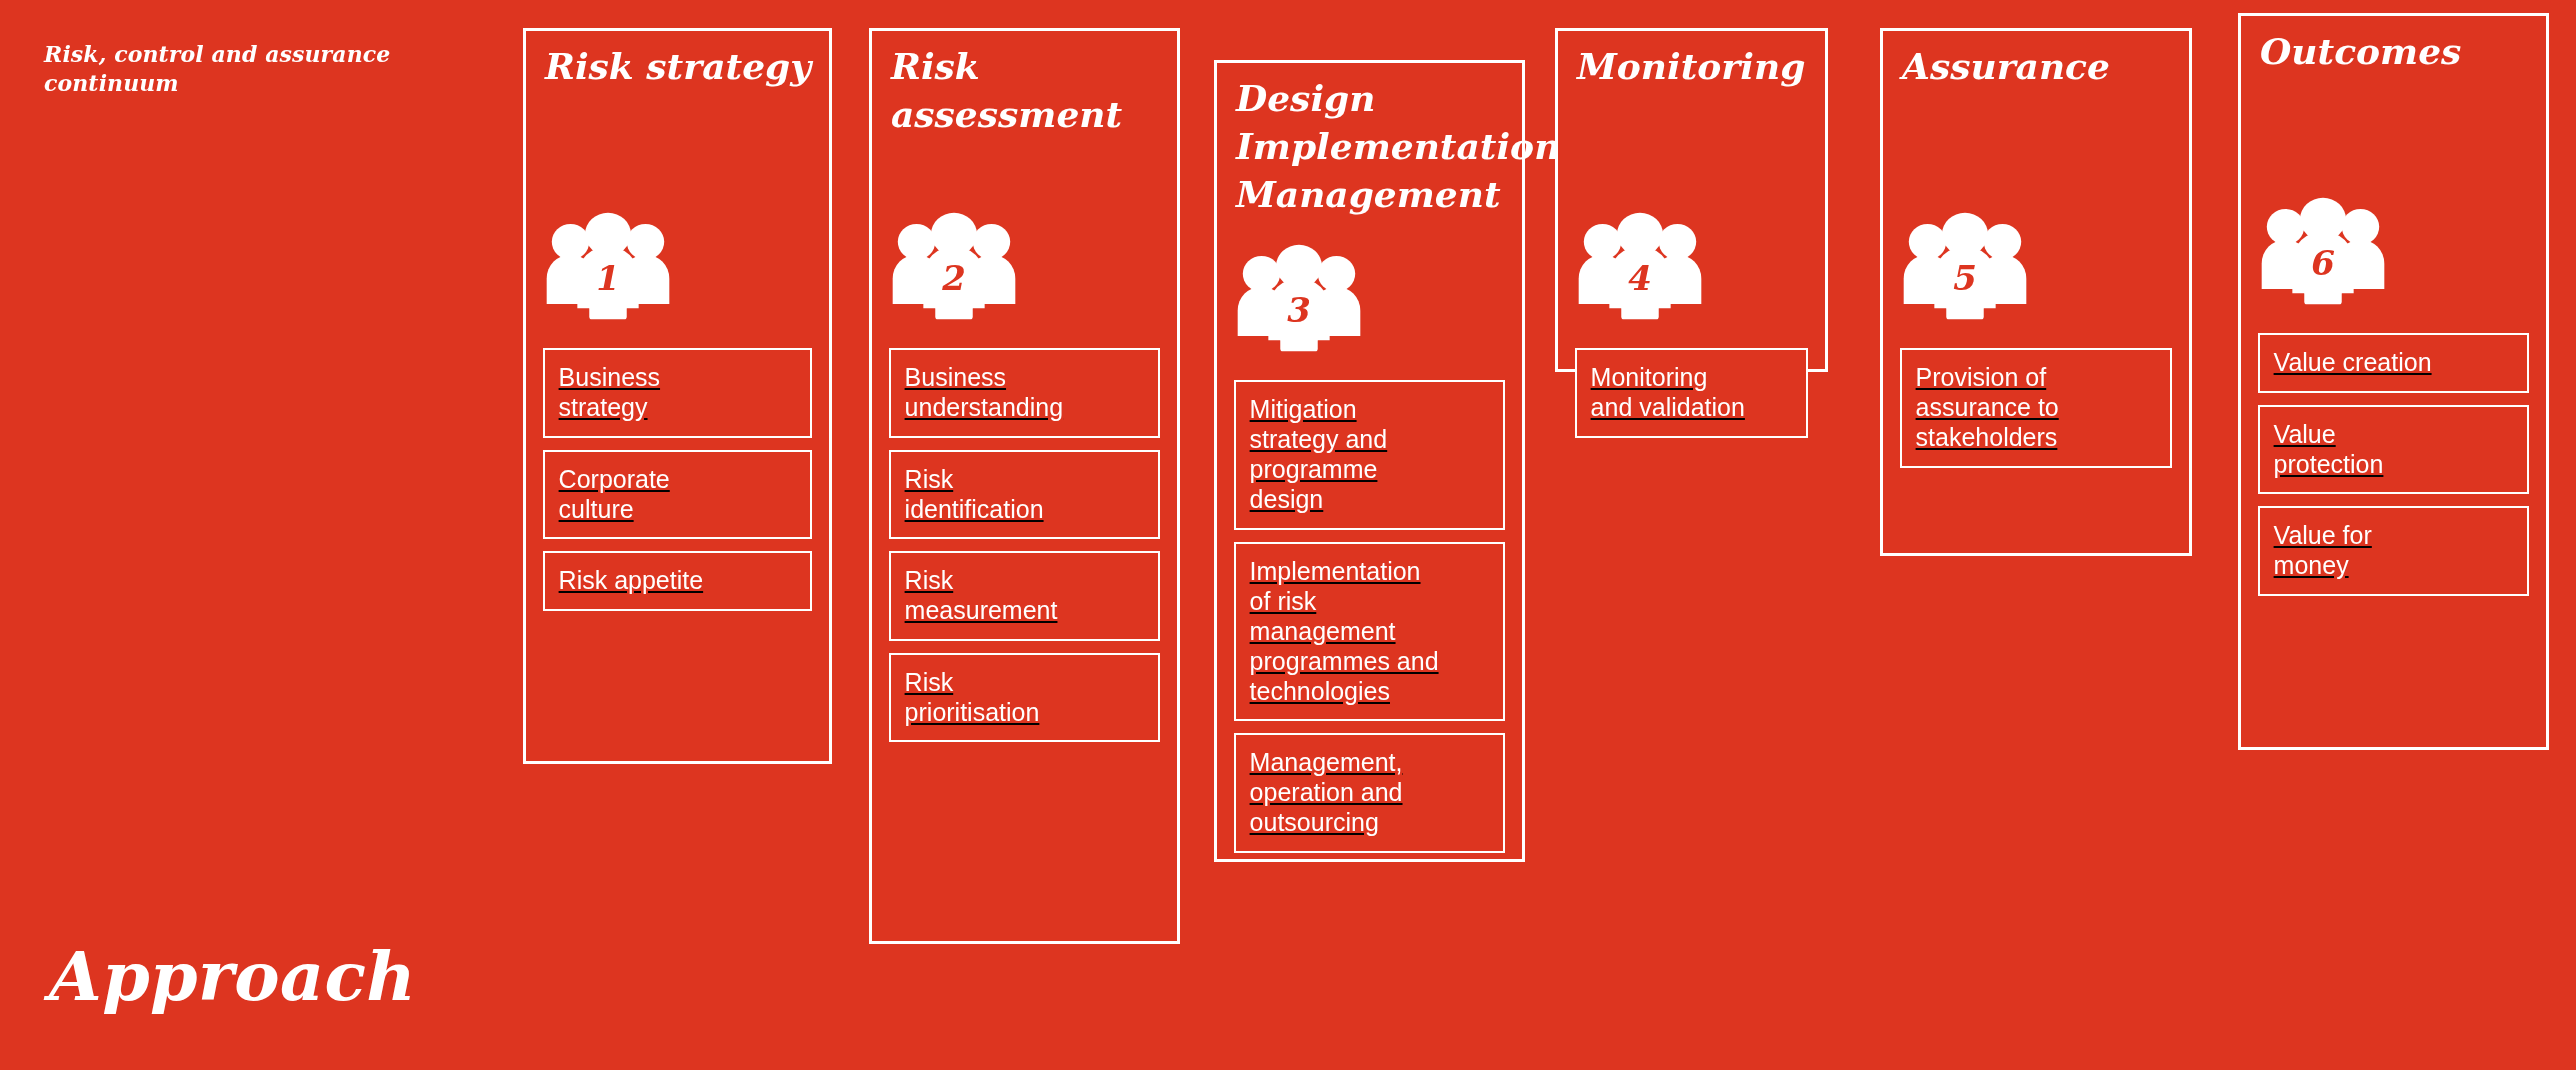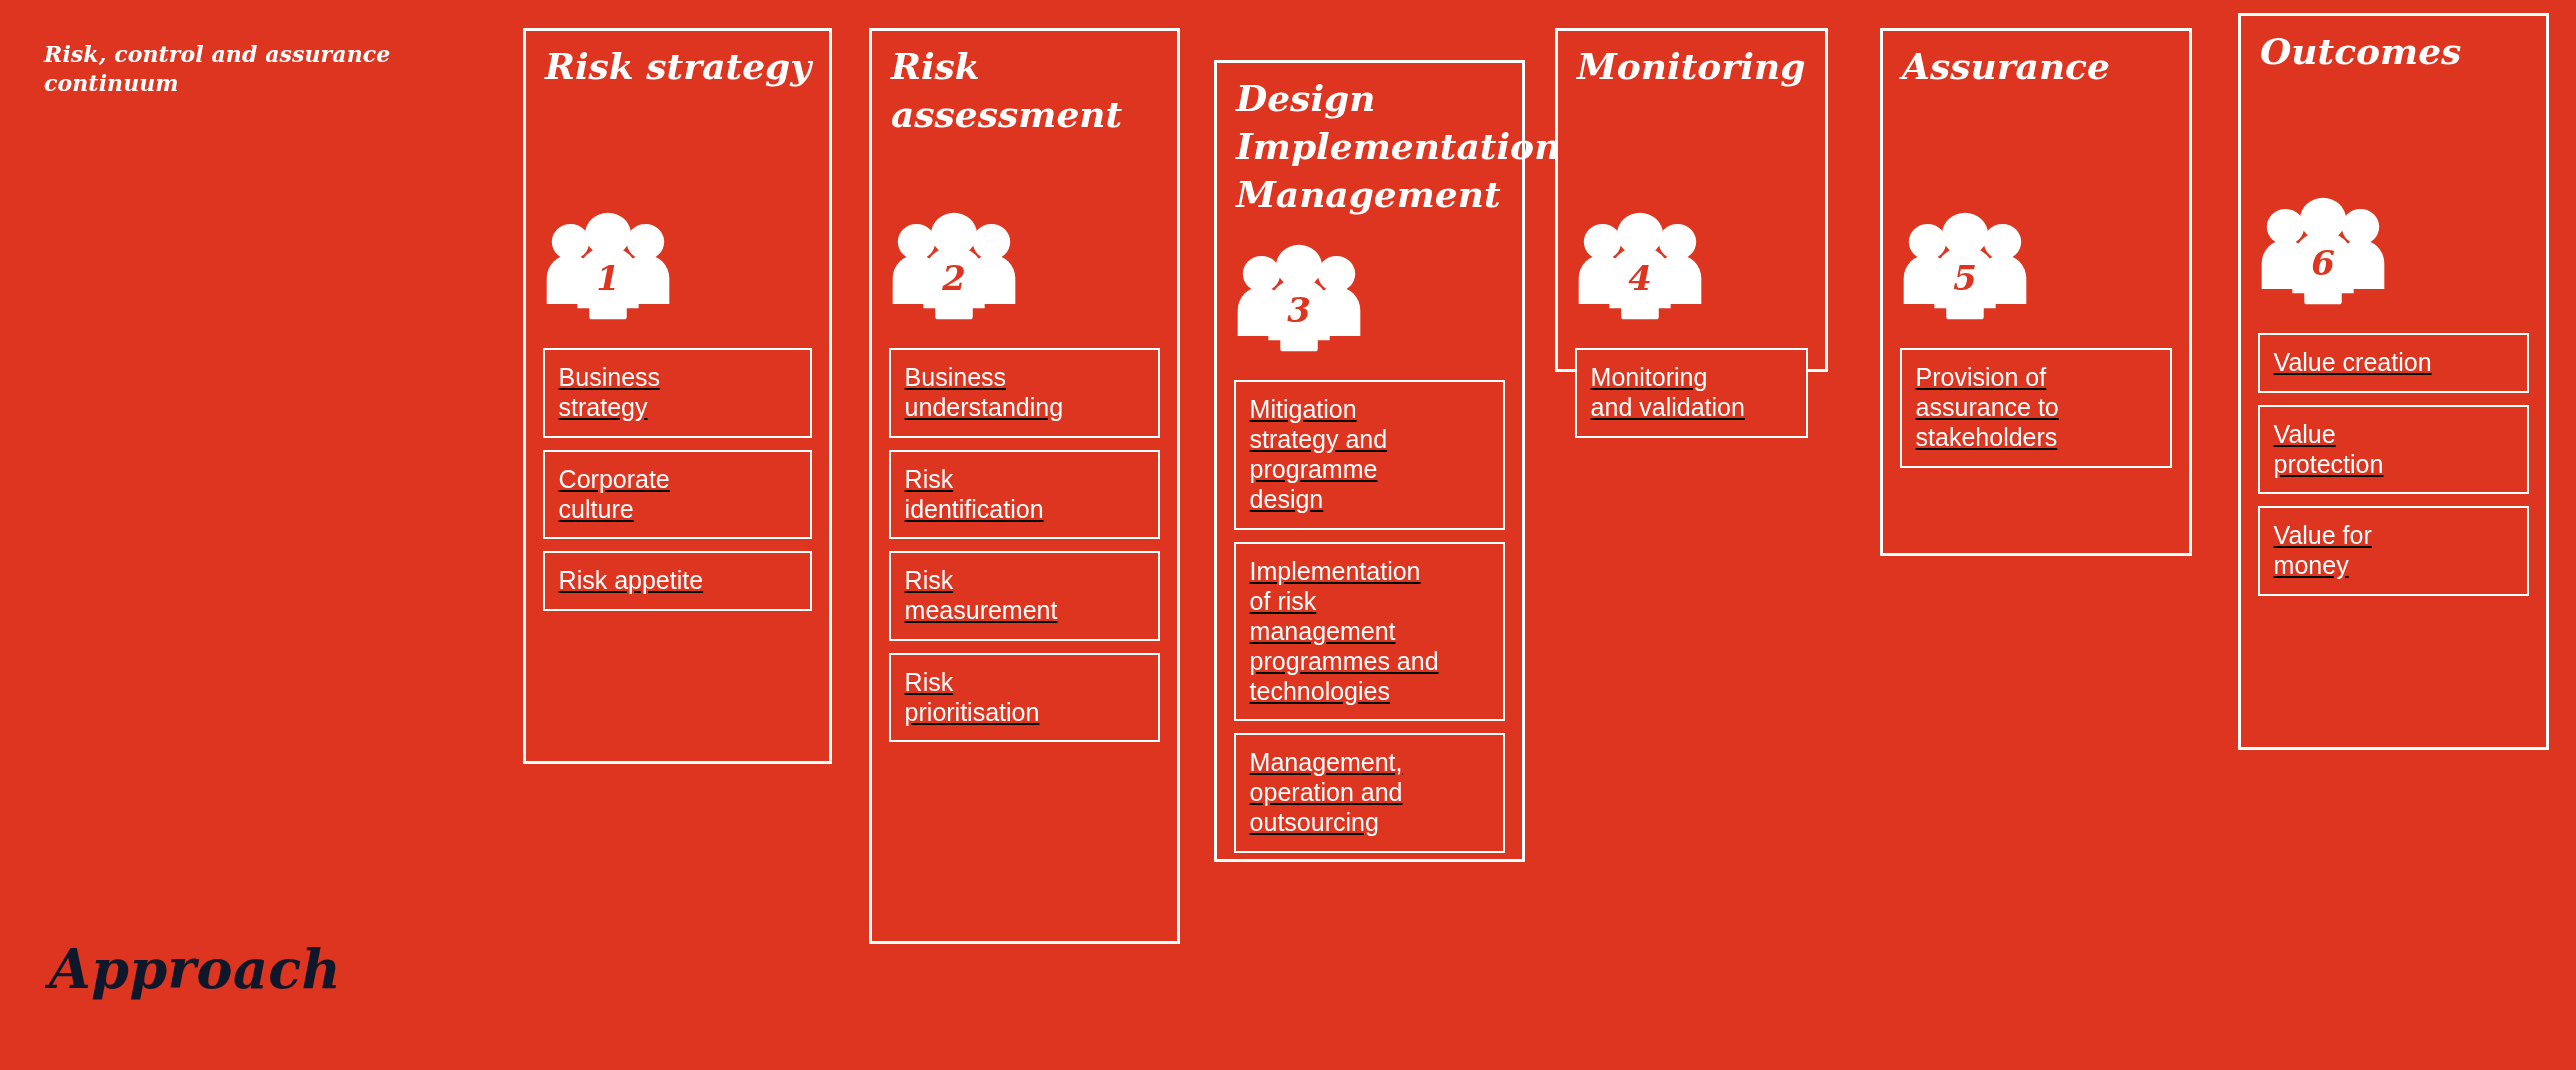--- a/index.html
+++ b/index.html
@@ -39,23 +39,23 @@
     letter-spacing: 0.1px;
   }
 
   .approach-title {
     position: absolute;
     left: 49px;
     top: 942px;
     font-family: "DejaVu Serif", "Liberation Serif", serif;
     font-style: italic;
     font-weight: bold;
-    font-size: 54px;
+    font-size: 68px;
     line-height: 1;
-    color: #0f172a;
+    color: #ffffff;
     letter-spacing: 0.4px;
   }
 
   
   .column {
     position: absolute;
     border: 3.4px solid #ffffff;
     background: #dd3520;
   }
 

